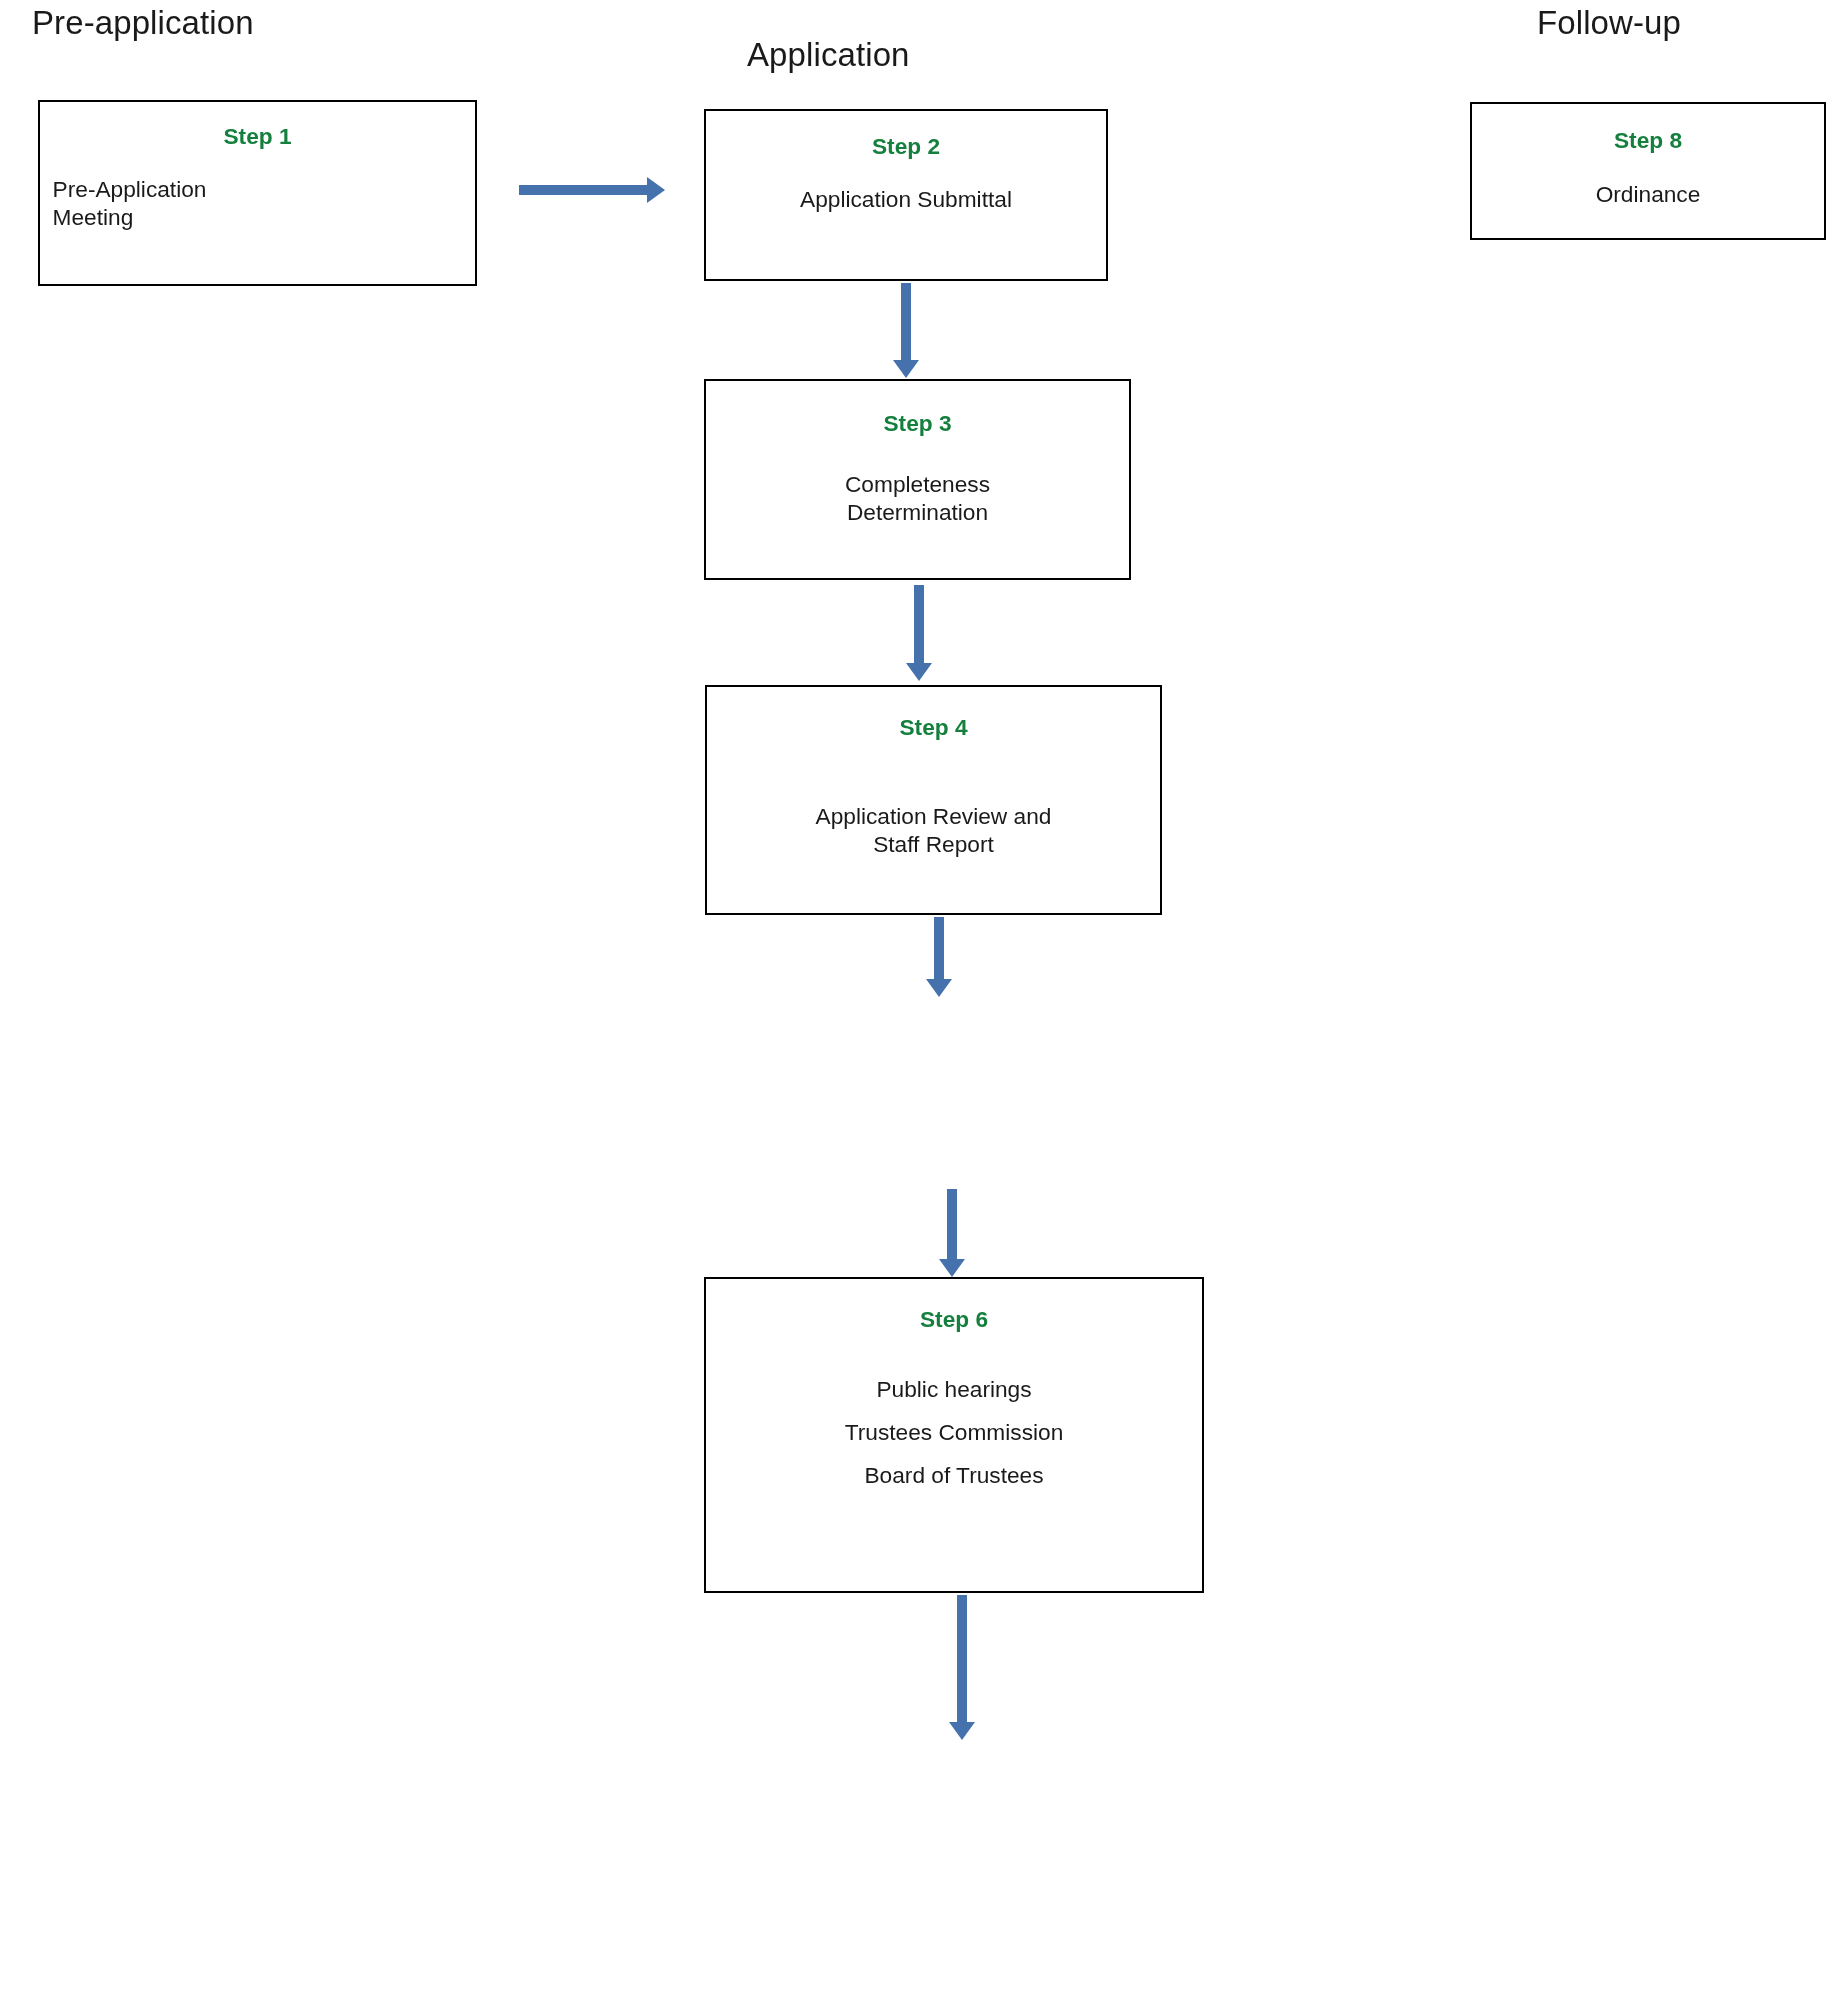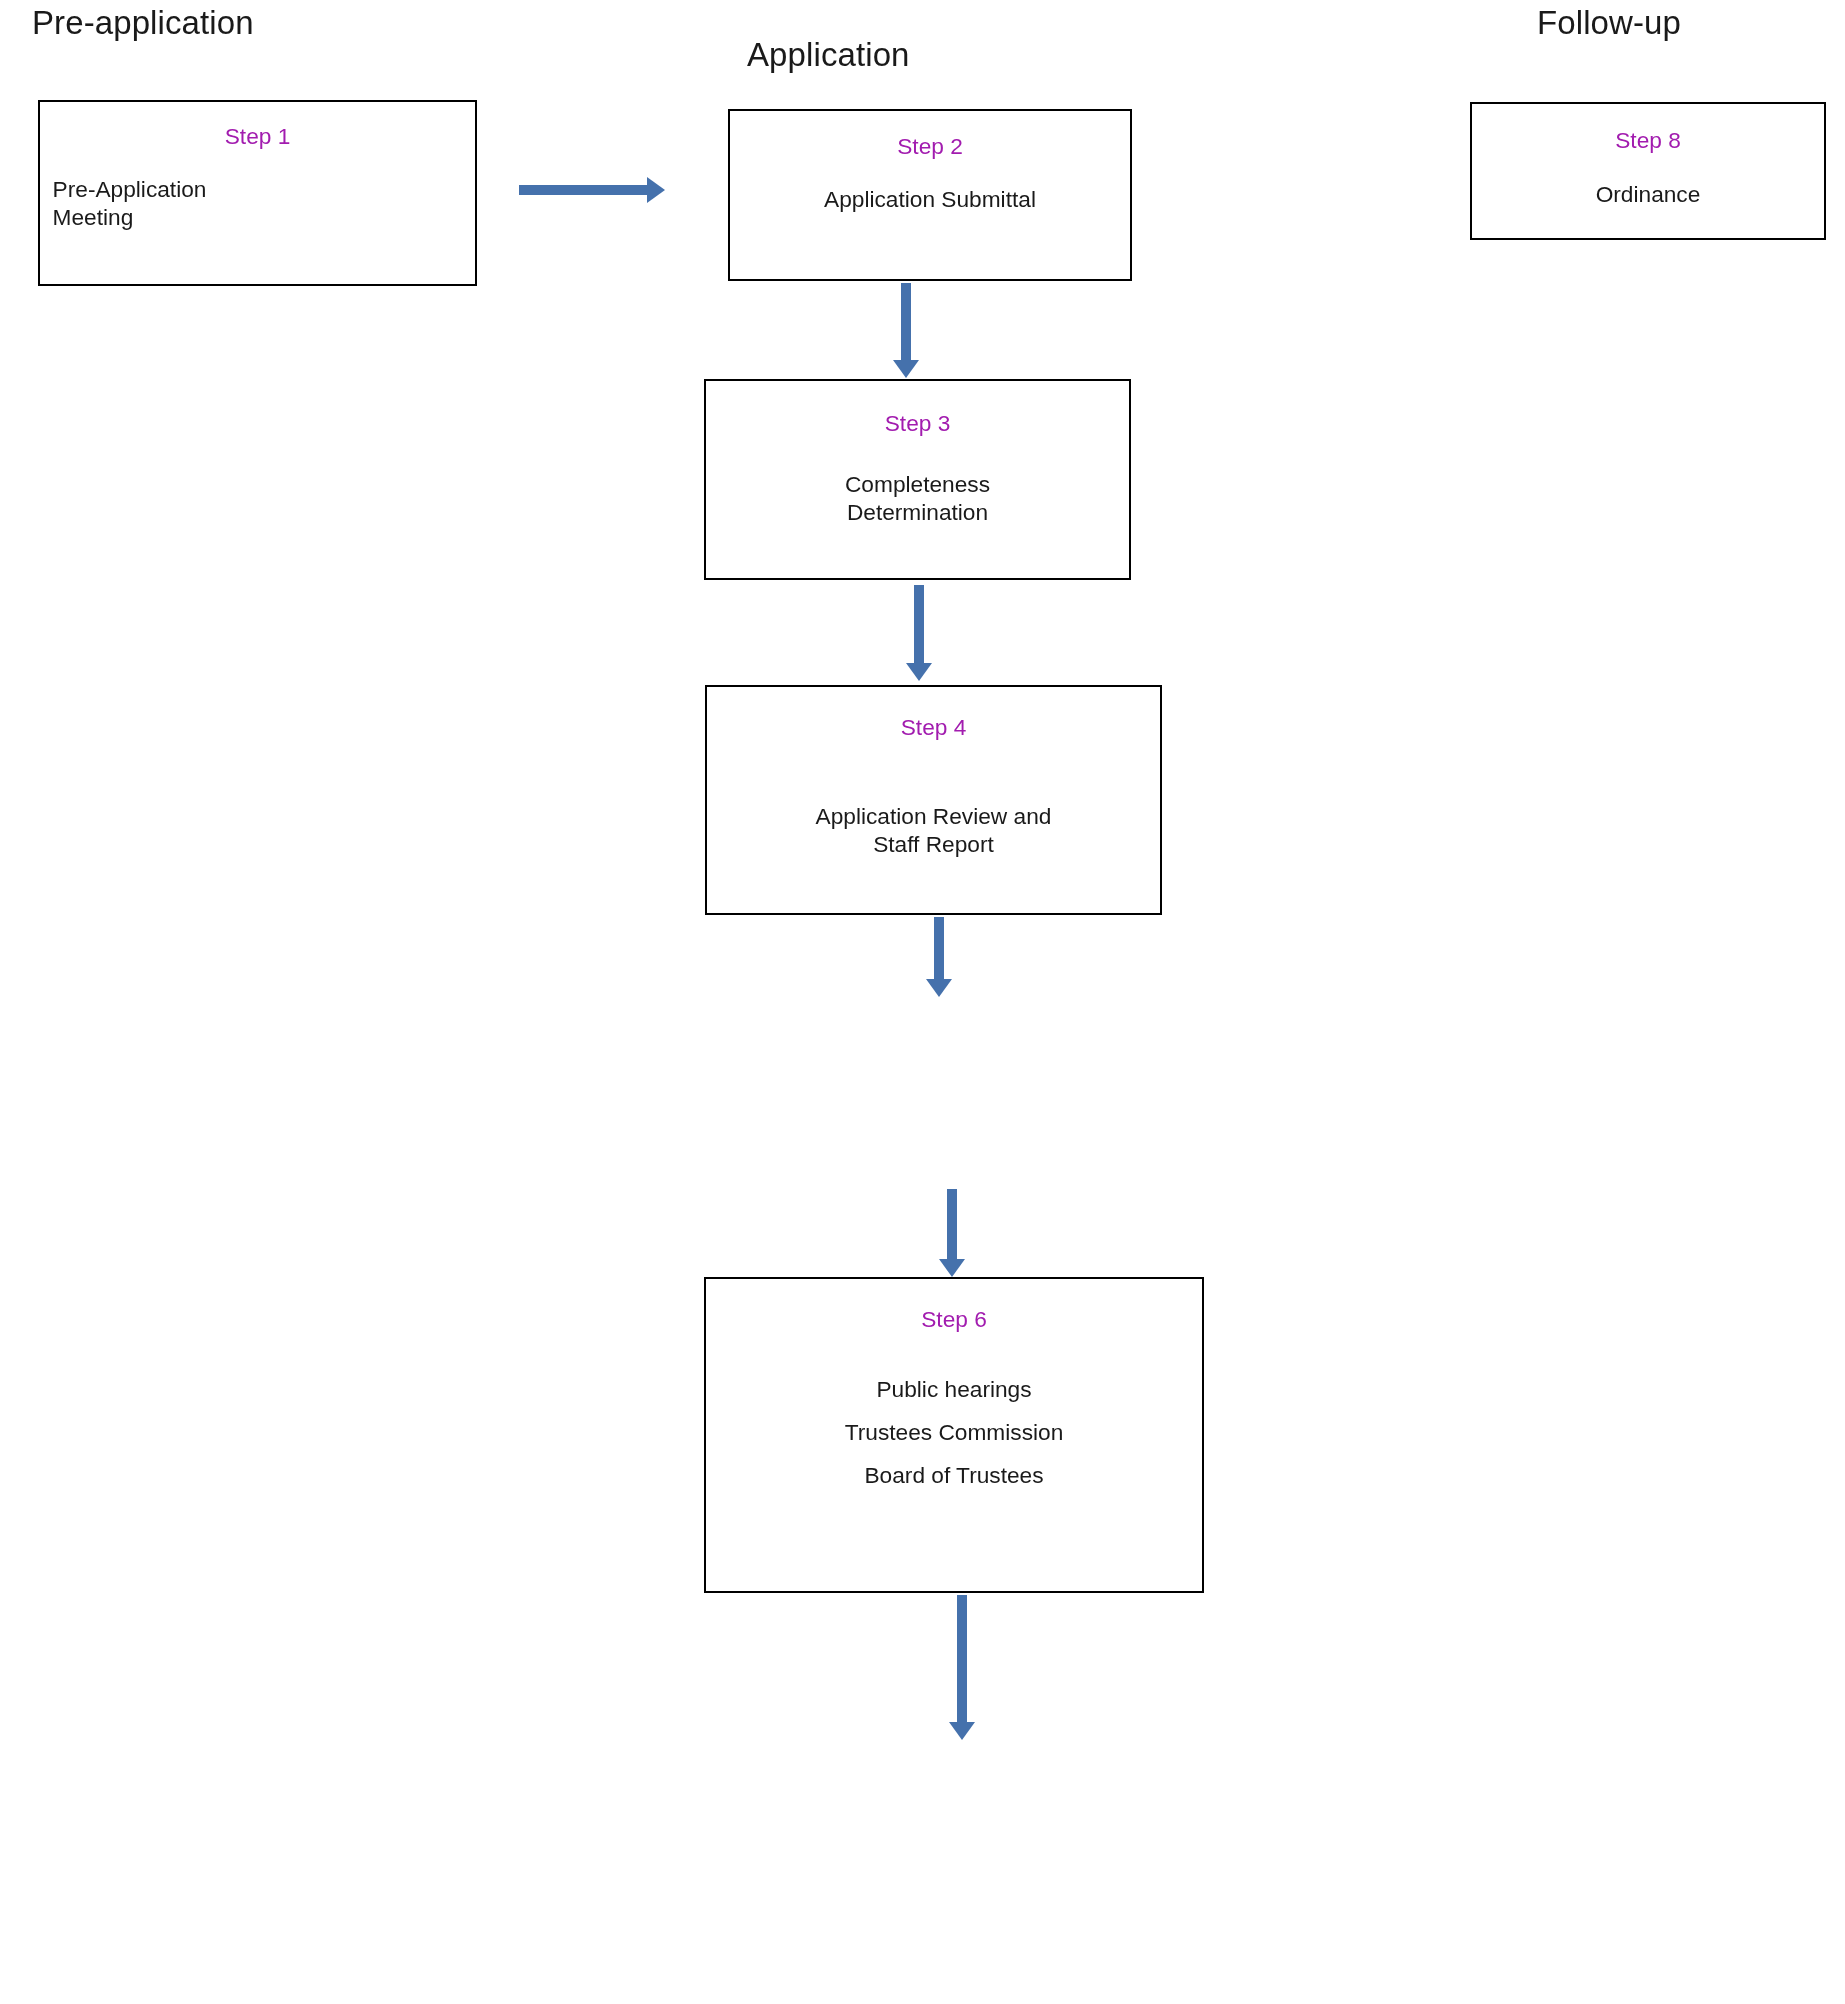--- a/index.html
+++ b/index.html
@@ -42,22 +42,22 @@
   }
   .step-inner {
     position: absolute;
     left: 0;
     right: 0;
     top: 0;
     text-align: center;
   }
   .step-title {
     font-size: 22.7px;
-    font-weight: normal;
-    color: #a21caf;
+    font-weight: bold;
+    color: #15803d;
     line-height: 1.0;
     white-space: nowrap;
   }
   .step-line {
     font-size: 22.7px;
     font-weight: 400;
     color: #1a1a1a;
     line-height: 1.22;
     white-space: nowrap;
   }
@@ -128,21 +128,21 @@
       <div class="step-line">Pre-Application</div>
       <div class="step-line">Meeting</div>
     </div>
   </div>
 
   <div class="arrow-h" style="left:519px; top:176px; width:146px; height:27px;">
     <div class="shaft" style="width:133px;"></div>
     <div class="head"></div>
   </div>
 
-  <div class="step-box" style="left:704px; top:109px; width:404px; height:172px;margin-left:24px;">
+  <div class="step-box" style="left:704px; top:109px; width:404px; height:172px;">
     <div class="step-inner" style="top:24px;">
       <div class="step-title">Step 2</div>
     </div>
     <div class="step-inner" style="top:75px;">
       <div class="step-line">Application Submittal</div>
     </div>
   </div>
 
   <div class="arrow-v" style="left:892px; top:283px; width:27px; height:95px;">
     <div class="shaft" style="height:78px;"></div>

